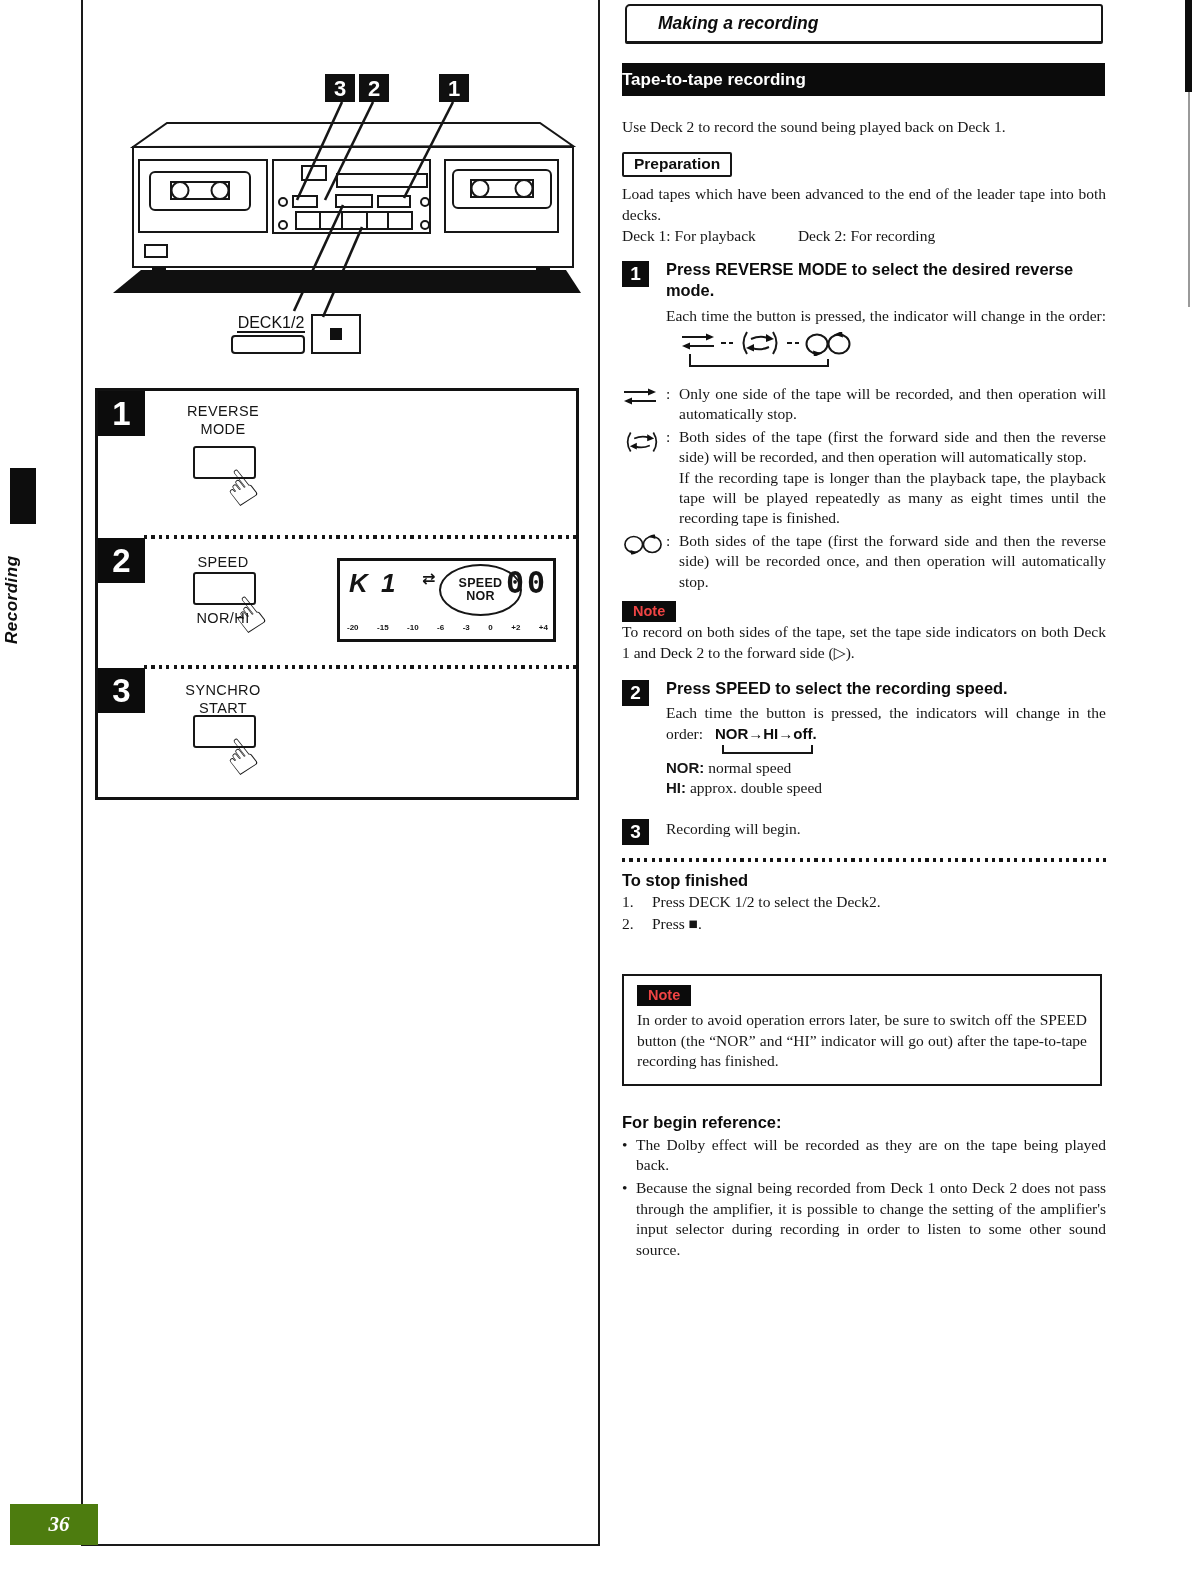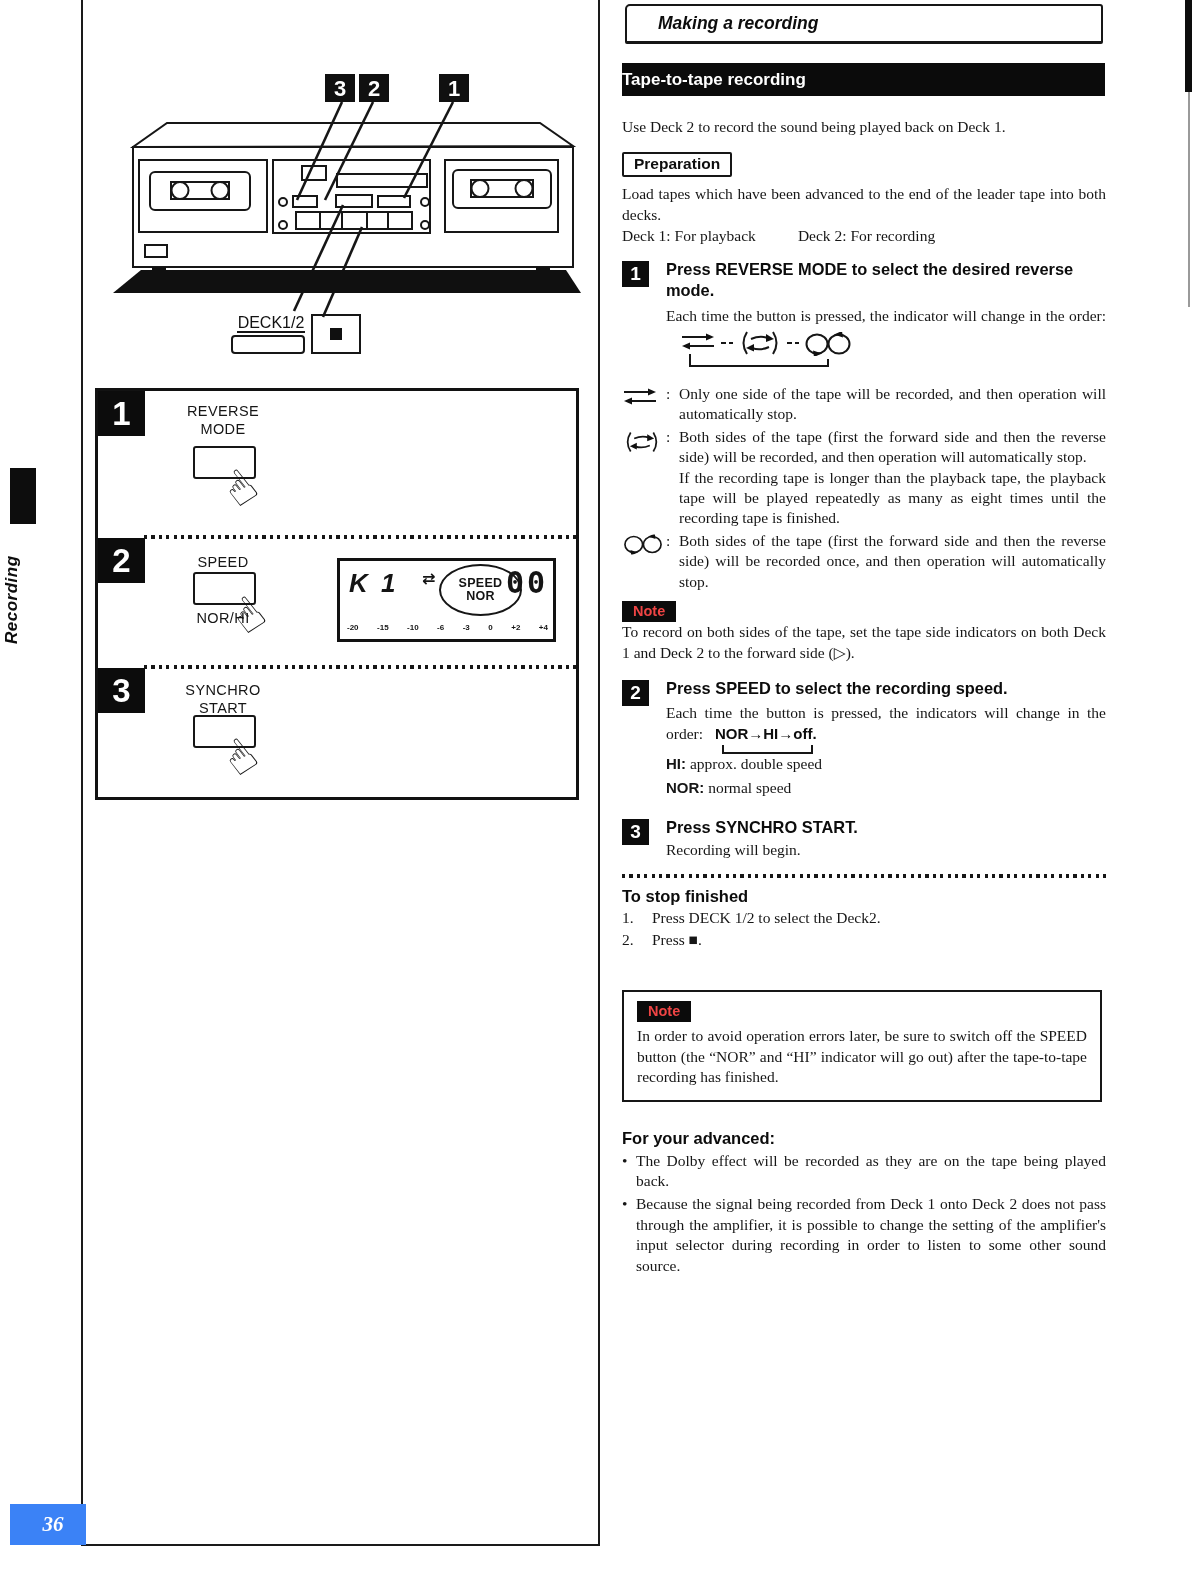--- a/index.html
+++ b/index.html
@@ -13,21 +13,21 @@
   svg .fl{fill:#101010;stroke:none;}
 
   
   .frame{left:81px;top:0;width:515px;height:1544px;border-left:2px solid #1a1a1a;
          border-right:2.5px solid #1a1a1a;border-bottom:2.5px solid #1a1a1a;}
   .edge-mark{left:1185px;top:0;width:7px;height:92px;background:#0d0d0d;}
   .edge-line{left:1188px;top:92px;width:2px;height:215px;background:#9a9a9a;}
   .side-tab{left:10px;top:468px;width:26px;height:56px;background:#0d0d0d;}
   .side-label{left:2px;top:524px;height:120px;writing-mode:vertical-rl;transform:rotate(180deg);
               font-style:italic;font-weight:bold;font-size:17px;letter-spacing:.5px;color:#0d0d0d;}
-  .page-num{left:10px;top:1504px;width:76px;height:41px;background:#3b82f6;color:#fff;
+  .page-num{left:10px;top:1504px;width:88px;height:41px;background:#4d7c0f;color:#fff;
             display:flex;align-items:center;justify-content:center;font-style:italic;
             font-weight:bold;font-size:21px;padding-left:10px;box-sizing:border-box;}
 
   
   .steps-panel{left:95px;top:388px;width:484px;height:412px;border:3px solid #121212;box-sizing:border-box;}
   .numsq{position:absolute;background:#0c0c0c;color:#fff;display:flex;align-items:center;
          justify-content:center;font-family:"Liberation Sans",sans-serif;font-weight:bold;}
   .numsq.big{width:47px;height:45px;font-size:33px;font-weight:600;}
   .panel-label{position:absolute;left:55px;width:140px;text-align:center;font-size:14.5px;
                line-height:17.5px;letter-spacing:.4px;color:#161616;}
@@ -330,36 +330,35 @@
     <div class="numsq r-num">2</div>
     <div class="r-body">
       <div class="r-head sans">Press SPEED to select the recording speed.</div>
       <p class="body-txt r-sub">
         <span>Each time the button is pressed, the indicators will change in the order:</span>
         <span class="order-seq">
           <span>NOR→HI→off.</span>
           <span class="loop-bracket"></span>
         </span>
       </p>
+      <p class="body-txt term-line" style="margin-top:4px">
+        <span class="term">NOR:</span>
+        <span>normal speed</span>
+      </p>
       <p class="body-txt term-line">
         <span class="term">HI:</span>
         <span>approx. double speed</span>
       </p>
-      <p class="body-txt term-line" style="margin-top:4px">
-        <span class="term">NOR:</span>
-        <span>normal speed</span>
-      </p>
     </div>
   </div>
 
   
   <div class="r-step" style="margin-top:18px">
     <div class="numsq r-num">3</div>
     <div class="r-body">
-      <div class="r-head sans">Press SYNCHRO START.</div>
       <p class="body-txt r-sub" style="margin-top:2px">Recording will begin.</p>
     </div>
   </div>
 
   <div class="dotted r-divider"></div>
 
   <div class="stop-head sans">To stop finished</div>
   <div class="stop-item">
     <span class="stop-no body-txt">1.</span>
     <span class="body-txt">Press DECK 1/2 to select the Deck2.</span>
@@ -369,21 +368,21 @@
     <span class="body-txt">Press ■.</span>
   </div>
 
   
   <div class="note-box">
     <span class="note-label">Note</span>
     <p class="body-txt" style="margin-top:4px">In order to avoid operation errors later, be sure to switch off the SPEED button (the “NOR” and “HI” indicator will go out) after the tape-to-tape recording has finished.</p>
   </div>
 
   
-  <div class="ref-head sans">For your advanced:</div>
+  <div class="ref-head sans">For begin reference:</div>
   <div class="bullet-row">
     <span class="bullet-ch body-txt">•</span>
     <p class="body-txt" style="flex:1">The Dolby effect will be recorded as they are on the tape being played back.</p>
   </div>
   <div class="bullet-row">
     <span class="bullet-ch body-txt">•</span>
     <p class="body-txt" style="flex:1">Because the signal being recorded from Deck 1 onto Deck 2 does not pass through the amplifier, it is possible to change the setting of the amplifier's input selector during recording in order to listen to some other sound source.</p>
   </div>
 
 </div>

